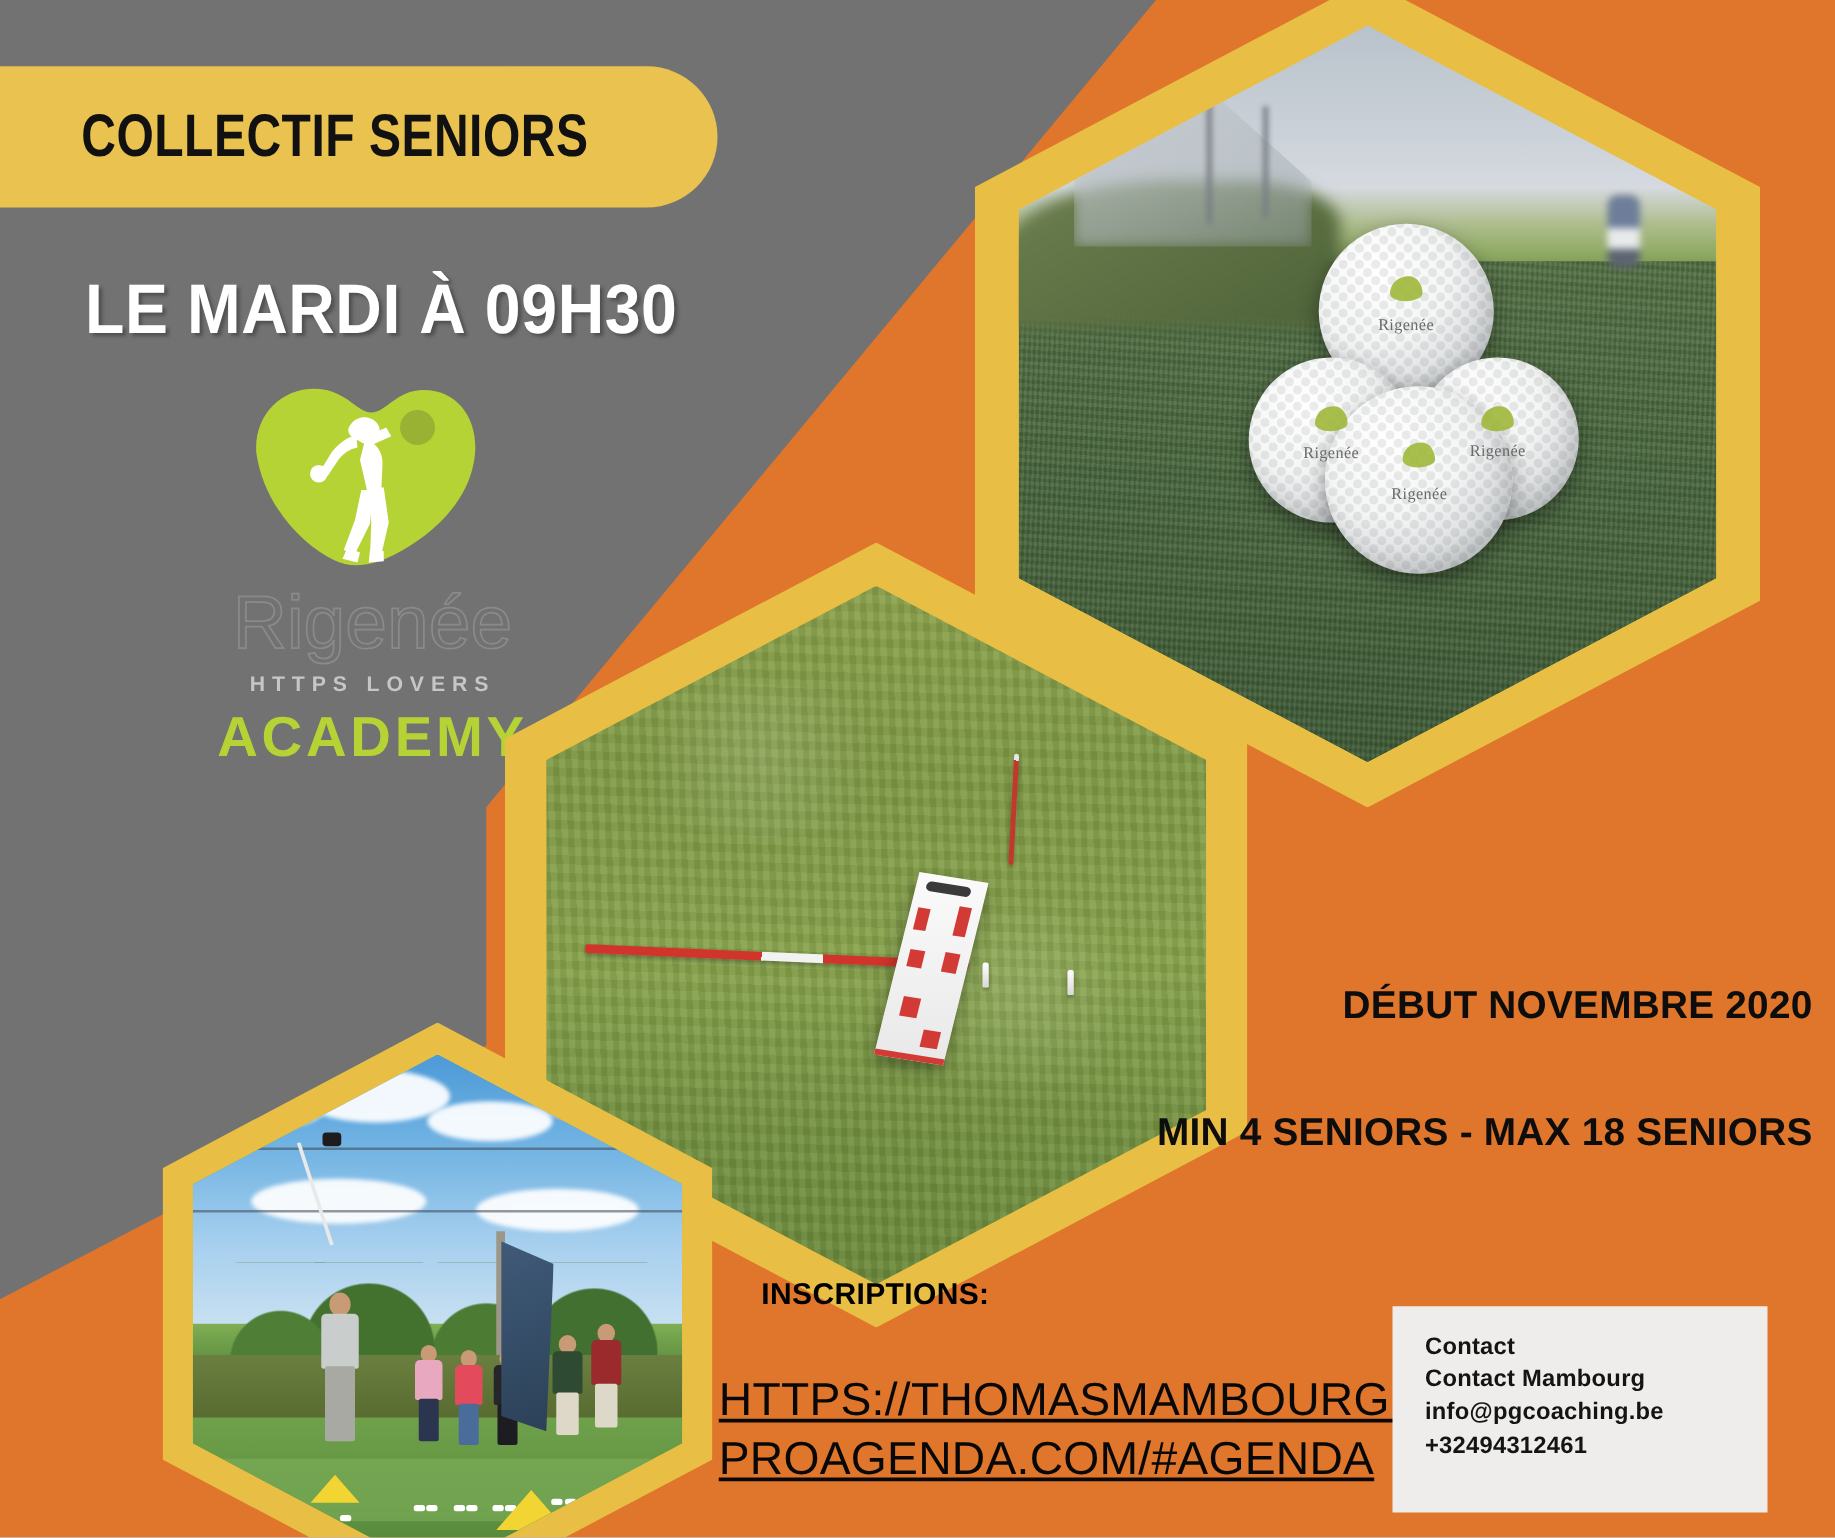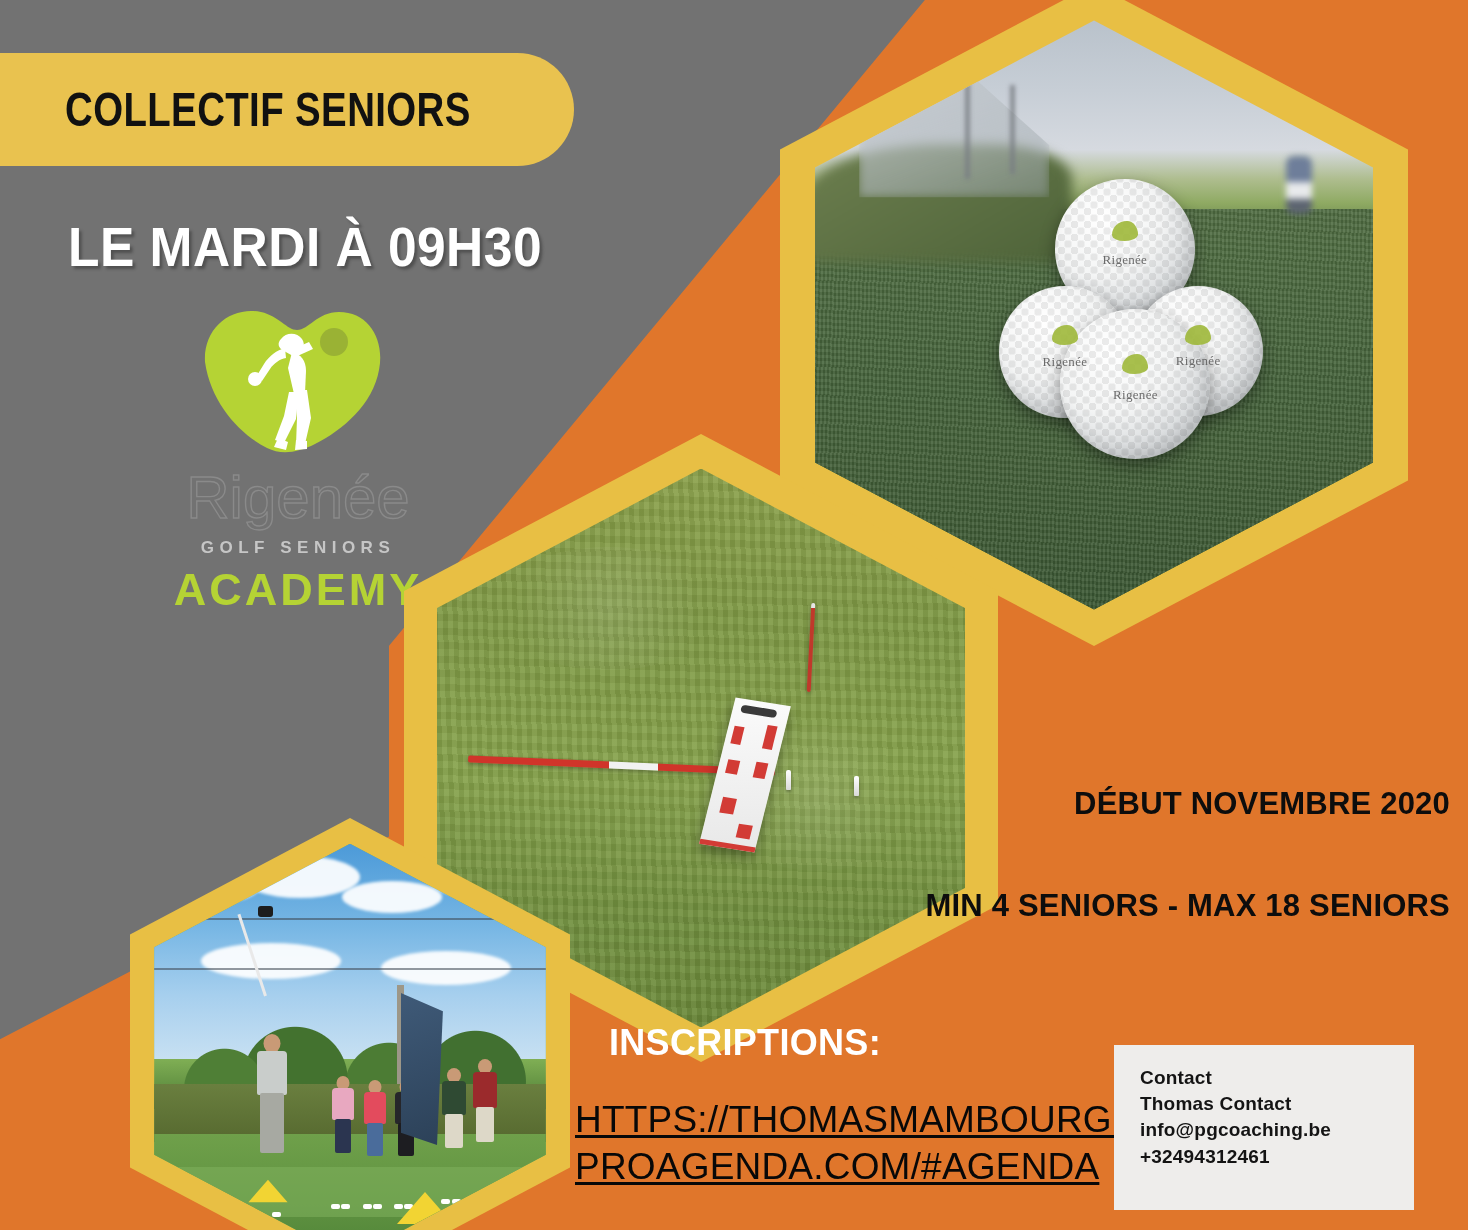--- a/index.html
+++ b/index.html
@@ -334,21 +334,21 @@
   }
   .info .gap { height: 64px; }
   .info .line {
     font-size: 31px; font-weight: 700; letter-spacing:.2px;
     line-height: 1.27; white-space:nowrap;
   }
 
   
   .inscriptions {
     position:absolute; left: 609px; top: 1022px;
-    font-size: 36px; font-weight: 700; color:#ffffff;
+    font-size: 24px; font-weight: 700; color:#000000;
     letter-spacing:.3px;
   }
   .urlblock {
     position:absolute; left: 575px; top: 1096px;
     font-size: 37px; font-weight: 400; color:#080808;
     line-height: 1.28; letter-spacing:.2px;
   }
   .urlblock span { text-decoration: underline; text-underline-offset: 3px; }
 
   
@@ -392,21 +392,21 @@
           <path d="M101 90 l13 0 4 28 -6 26 -9 1 1-27 z"></path>
           <path d="M96 92 l9 0 -2 27 -12 24 -9-3 9-24 z"></path>
           <path d="M85 138 l10 4 -2 8 -12-3 z"></path>
           <path d="M103 140 l11 1 0 8 -12 1 z"></path>
           <path d="M92 48 c-8 2-16 8-21 16 l-8 13 6 4 8-12 c4-6 10-10 16-11 z"></path>
           <circle cx="62" cy="79" r="7"></circle>
         </g>
       </svg>
     </div>
     <div class="logo-word-rigenee">Rigenée</div>
-    <div class="logo-word-lovers">GOLF SENIORS</div>
+    <div class="logo-word-lovers">HTTPS LOVERS</div>
     <div class="logo-word-academy">ACADEMY</div>
   </div>
 
   <div class="hex hex-border" id="hex-balls">
     <div class="hex-inner">
       <div class="ph-balls">
         <div class="turf"></div>
         <div class="hedge"></div>
         <div class="net"></div>
         <div class="pole" style="left:27%;top:9%;height:18%;"></div>
@@ -533,18 +533,18 @@
   </div>
 
   <div class="inscriptions">INSCRIPTIONS:</div>
   <div class="urlblock">
     <span>HTTPS://THOMASMAMBOURG.</span><br>
     <span>PROAGENDA.COM/#AGENDA</span>
   </div>
 
   <div class="contact">
     <div>Contact</div>
-    <div>Thomas Contact</div>
+    <div>Contact Mambourg</div>
     <div>info@pgcoaching.be</div>
     <div>+32494312461</div>
   </div>
 
 </div>
 
 </body></html>

